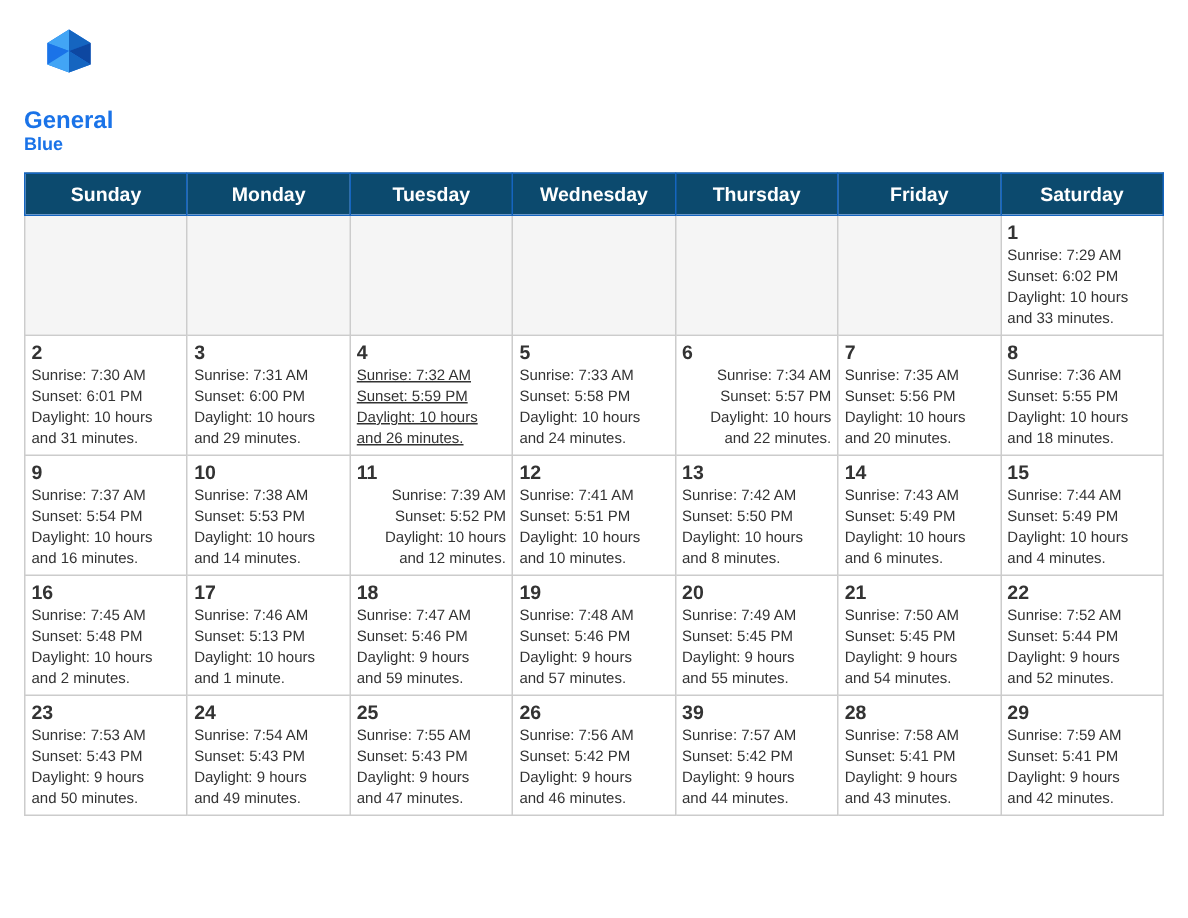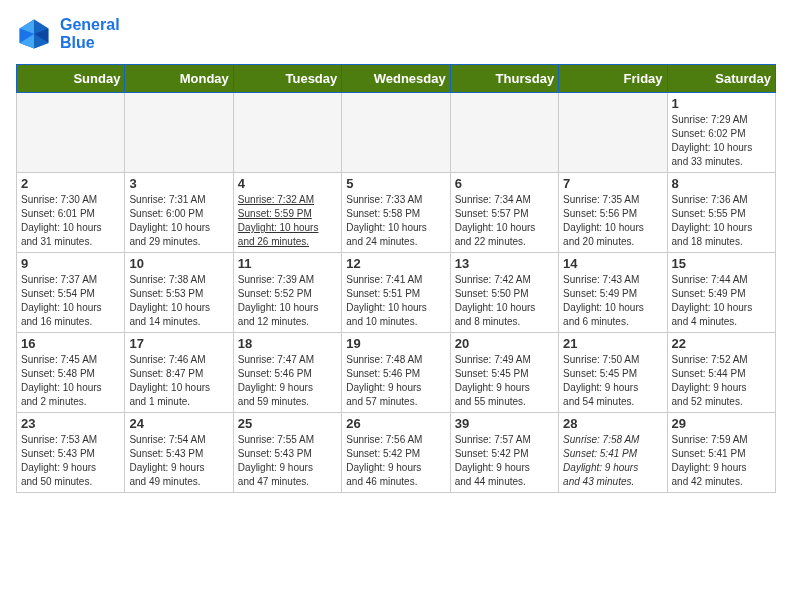--- a/index.html
+++ b/index.html
@@ -12,21 +12,22 @@
     }
     .header {
       display: flex;
       justify-content: space-between;
       align-items: flex-start;
       margin-bottom: 12px;
     }
     .logo {
       display: flex;
       align-items: center;
-      gap: 8px;
+      gap: 20px;
+      flex-direction: column;
     }
     .logo-icon {
       width: 36px;
       height: 36px;
     }
     .title-block { text-align: right; }
     .month-title {
       font-size: 32px;
       font-weight: bold;
       color: #333;
@@ -35,26 +36,26 @@
     .subtitle {
       font-size: 15px;
       color: #555;
     }
     .calendar {
       width: 100%;
       border-collapse: collapse;
       border: 1px solid #ccc;
     }
     .calendar th {
-      background: #4d7c0f;
+      background: #0c4a6e;
       color: #fff;
       font-size: 13px;
       font-weight: bold;
       padding: 6px 4px;
-      text-align: right;
+      text-align: center;
       border: 1px solid #1565c0;
     }
     .calendar td {
       border: 1px solid #ccc;
       vertical-align: top;
       padding: 3px 4px;
       width: calc(100% / 7);
       min-height: 80px;
       font-size: 10.5px;
       color: #333;
@@ -84,21 +85,21 @@
       <polygon points="20,4 36,14 36,30 20,36 4,30 4,14" fill="#1a73e8"></polygon>
       <polygon points="20,4 36,14 20,20" fill="#1565c0"></polygon>
       <polygon points="4,14 20,20 20,4" fill="#42a5f5"></polygon>
       <polygon points="4,14 20,20 4,30" fill="#1a73e8"></polygon>
       <polygon points="36,14 36,30 20,20" fill="#0d47a1"></polygon>
       <polygon points="4,30 20,20 20,36" fill="#42a5f5"></polygon>
       <polygon points="36,30 20,36 20,20" fill="#1565c0"></polygon>
     </svg>
     <div>
       <div style="font-size:16px;font-weight:bold;color:#555;line-height:1.1;"><span style="color:#1a73e8;">General</span></div>
-      <div style="font-size:16px;font-weight:bold;color:#1a73e8;line-height:1.1;">Blue</div>
+      <div style="font-size:12px;font-weight:bold;color:#1a73e8;line-height:1.1;">Blue</div>
     </div>
   </div>
 </div>
 
 <table class="calendar">
   <thead>
     <tr>
     <th>Sunday</th>
         <th>Monday</th>
         <th>Tuesday</th>
@@ -148,21 +149,21 @@
         </td>
         <td>
           <span class="day-number">5</span>
           <div class="day-info" style="white-space: pre-line;">Sunrise: 7:33 AM
 Sunset: 5:58 PM
 Daylight: 10 hours
 and 24 minutes.</div>
         </td>
         <td>
           <span class="day-number">6</span>
-          <div class="day-info" style="white-space: pre-line;">Sunrise: 7:34 AM
+          <div class="day-info" style="white-space: pre-line; text-align: right;">Sunrise: 7:34 AM
 Sunset: 5:57 PM
 Daylight: 10 hours
 and 22 minutes.</div>
         </td>
         <td>
           <span class="day-number">7</span>
           <div class="day-info" style="white-space: pre-line;">Sunrise: 7:35 AM
 Sunset: 5:56 PM
 Daylight: 10 hours
 and 20 minutes.</div>
@@ -185,21 +186,21 @@
         </td>
         <td>
           <span class="day-number">10</span>
           <div class="day-info" style="white-space: pre-line;">Sunrise: 7:38 AM
 Sunset: 5:53 PM
 Daylight: 10 hours
 and 14 minutes.</div>
         </td>
         <td>
           <span class="day-number">11</span>
-          <div class="day-info" style="white-space: pre-line;">Sunrise: 7:39 AM
+          <div class="day-info" style="white-space: pre-line; text-align: right;">Sunrise: 7:39 AM
 Sunset: 5:52 PM
 Daylight: 10 hours
 and 12 minutes.</div>
         </td>
         <td>
           <span class="day-number">12</span>
           <div class="day-info" style="white-space: pre-line;">Sunrise: 7:41 AM
 Sunset: 5:51 PM
 Daylight: 10 hours
 and 10 minutes.</div>
@@ -230,21 +231,21 @@
         <td>
           <span class="day-number">16</span>
           <div class="day-info" style="white-space: pre-line;">Sunrise: 7:45 AM
 Sunset: 5:48 PM
 Daylight: 10 hours
 and 2 minutes.</div>
         </td>
         <td>
           <span class="day-number">17</span>
           <div class="day-info" style="white-space: pre-line;">Sunrise: 7:46 AM
-Sunset: 8:47 PM
+Sunset: 5:13 PM
 Daylight: 10 hours
 and 1 minute.</div>
         </td>
         <td>
           <span class="day-number">18</span>
           <div class="day-info" style="white-space: pre-line;">Sunrise: 7:47 AM
 Sunset: 5:46 PM
 Daylight: 9 hours
 and 59 minutes.</div>
         </td>
@@ -308,21 +309,21 @@
         </td>
         <td>
           <span class="day-number">39</span>
           <div class="day-info" style="white-space: pre-line;">Sunrise: 7:57 AM
 Sunset: 5:42 PM
 Daylight: 9 hours
 and 44 minutes.</div>
         </td>
         <td>
           <span class="day-number">28</span>
-          <div class="day-info" style="white-space: pre-line; font-style: italic;">Sunrise: 7:58 AM
+          <div class="day-info" style="white-space: pre-line;">Sunrise: 7:58 AM
 Sunset: 5:41 PM
 Daylight: 9 hours
 and 43 minutes.</div>
         </td>
         <td>
           <span class="day-number">29</span>
           <div class="day-info" style="white-space: pre-line;">Sunrise: 7:59 AM
 Sunset: 5:41 PM
 Daylight: 9 hours
 and 42 minutes.</div>

